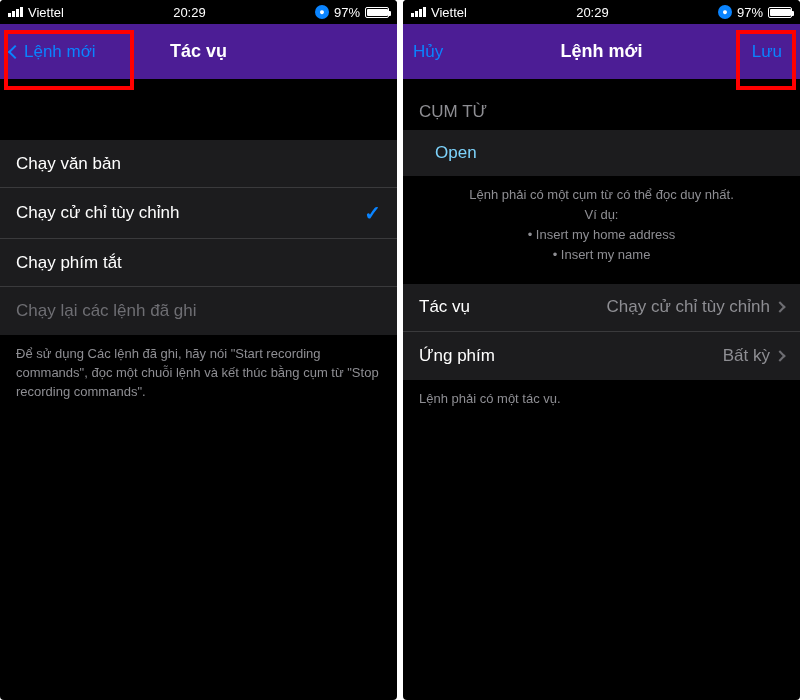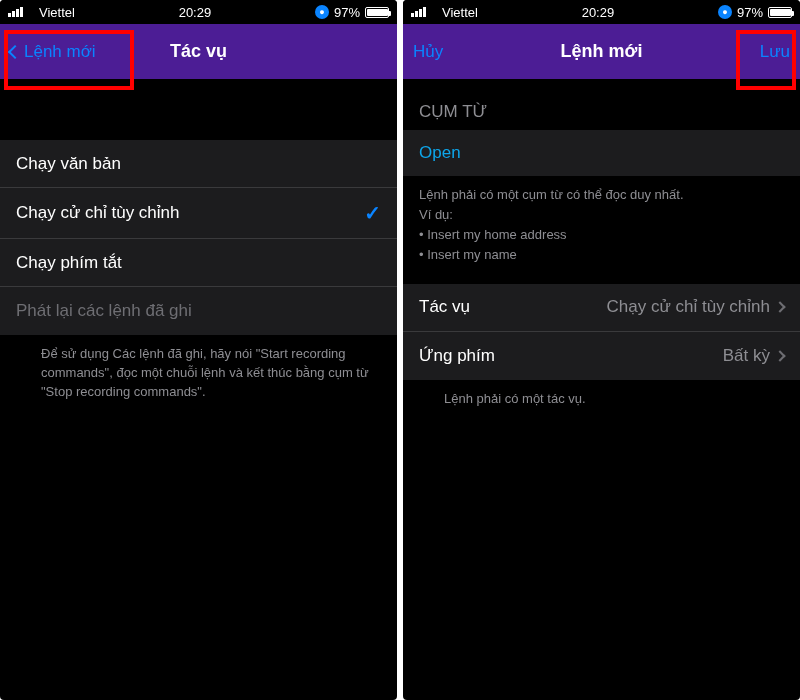--- a/index.html
+++ b/index.html
@@ -26,21 +26,21 @@
     height: 24px;
     background: #000;
     display: flex;
     align-items: center;
     justify-content: space-between;
     padding: 0 8px;
     font-size: 13px;
     color: #fff;
     font-weight: 500;
   }
-  .status-left { display: flex; align-items: center; gap: 16px; justify-content: space-between; }
+  .status-left { display: flex; align-items: center; gap: 5px; justify-content: space-between; }
   .status-right { display: flex; align-items: center; gap: 5px; }
   .signal-bars { display: inline-flex; align-items: flex-end; gap: 1px; }
   .signal-bars span { width: 3px; background: #fff; display: inline-block; }
   .signal-bars span:nth-child(1){height:4px;}
   .signal-bars span:nth-child(2){height:6px;}
   .signal-bars span:nth-child(3){height:8px;}
   .signal-bars span:nth-child(4){height:10px;}
   .mic-icon {
     width:14px; height:14px; border-radius:50%; background:#0a84ff;
     display:inline-flex; align-items:center; justify-content:center;
@@ -67,21 +67,21 @@
   .nav-title { font-size: 18px; font-weight: 600; color:#fff; }
   .nav-left, .nav-right {
     position: absolute;
     top: 0; bottom:0;
     display:flex; align-items:center;
     padding: 0 10px;
     color:#0a84ff;
     font-size: 17px;
   }
   .nav-left { left:0; }
-  .nav-right { right:0; }
+  .nav-right { right:8px; }
   .chevron-left {
     display:inline-block; width:10px; height:10px;
     border-left:2.5px solid #0a84ff; border-bottom:2.5px solid #0a84ff;
     transform: rotate(45deg); margin-right:4px;
   }
   .highlight-box {
     position:absolute; border:4px solid #ff0000; pointer-events:none;
   }
   .content { background:#000; }
   .spacer { height: 60px; background:#000; }
@@ -95,42 +95,42 @@
   }
   .row:last-child { border-bottom:none; }
   .row.disabled { color:#6e6e73; }
   .checkmark { color:#0a84ff; font-size:20px; font-weight:600; }
   .footer-note {
     padding: 10px 16px;
     font-size: 13px;
     color:#8e8e93;
     line-height:1.45;
     background:#000;
-    margin-left:25px;
   }
   .section-header {
     padding: 22px 16px 8px 16px;
     font-size: 17px;
     color:#8e8e93;
     text-transform: uppercase;
     background:#000;
   }
   .input-row {
     background:#1c1c1e;
-    padding: 13px 16px;
+    padding: 13px 32px;
     font-size:17px;
-    color:#0ea5e9;
+    color:#7dd3fc;
     border-bottom:0.5px solid #000;
   }
   .hint-block {
     padding: 8px 16px 18px 16px;
     font-size:13px;
     color:#8e8e93;
     line-height:1.55;
     background:#000;
+    text-align:center;
   }
   .row .value { color:#8e8e93; font-size:17px; display:flex; align-items:center; gap:6px;}
   .chevron-right {
     display:inline-block; width:8px; height:8px;
     border-right:2px solid #6e6e73; border-top:2px solid #6e6e73;
     transform: rotate(45deg);
   }
   .list2 { background:#1c1c1e; }
 </style>
 </head>
@@ -173,21 +173,21 @@
         <span>Chạy văn bản</span>
       </div>
       <div class="row">
         <span>Chạy cử chỉ tùy chỉnh</span>
         <span class="checkmark">✓</span>
       </div>
       <div class="row">
         <span>Chạy phím tắt</span>
       </div>
       <div class="row disabled">
-        <span>Phát lại các lệnh đã ghi</span>
+        <span>Chạy lại các lệnh đã ghi</span>
       </div>
     </div>
     <div class="footer-note">Để sử dụng Các lệnh đã ghi, hãy nói "Start recording commands", đọc một chuỗi lệnh và kết thúc bằng cụm từ "Stop recording commands".</div>
   </div>
 </div>
 
 <div class="phone">
   <div class="status-bar">
     <div class="status-left">
       <span class="signal-bars">

